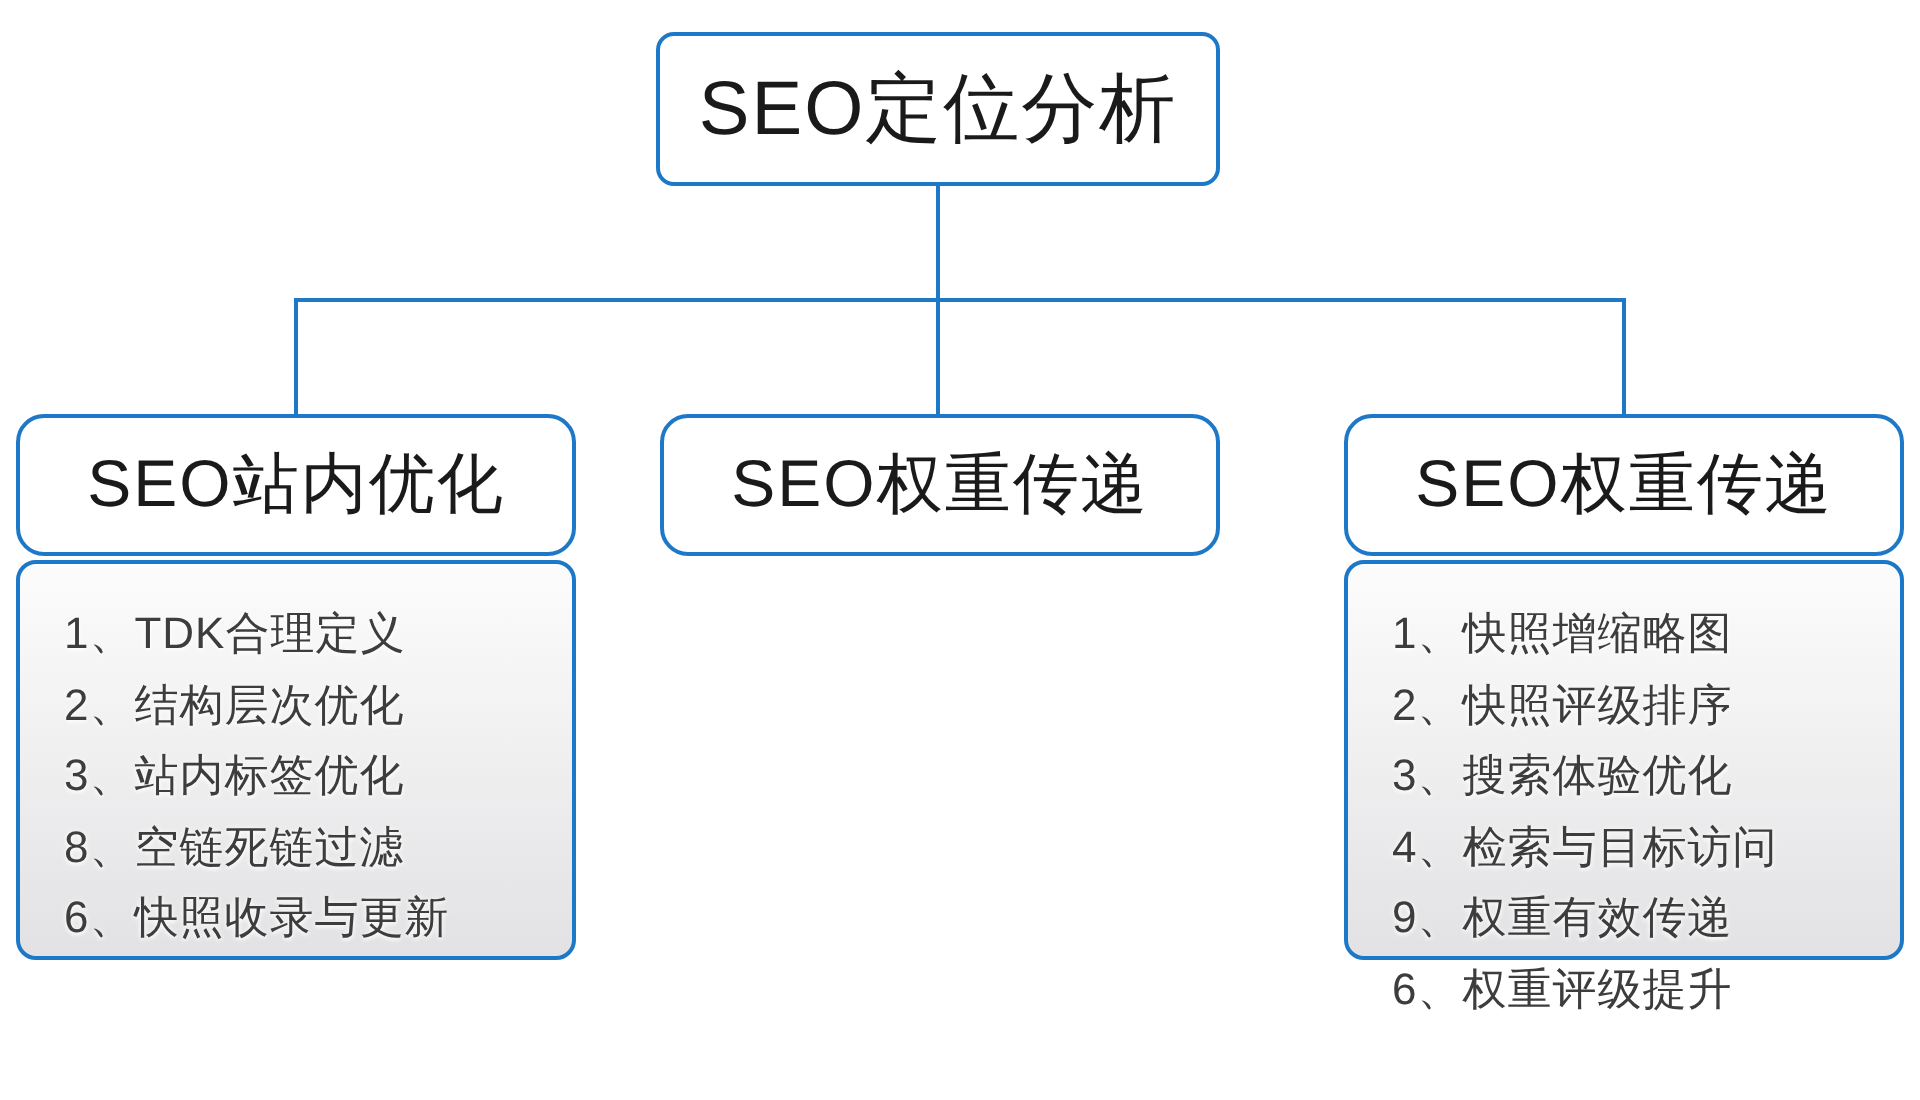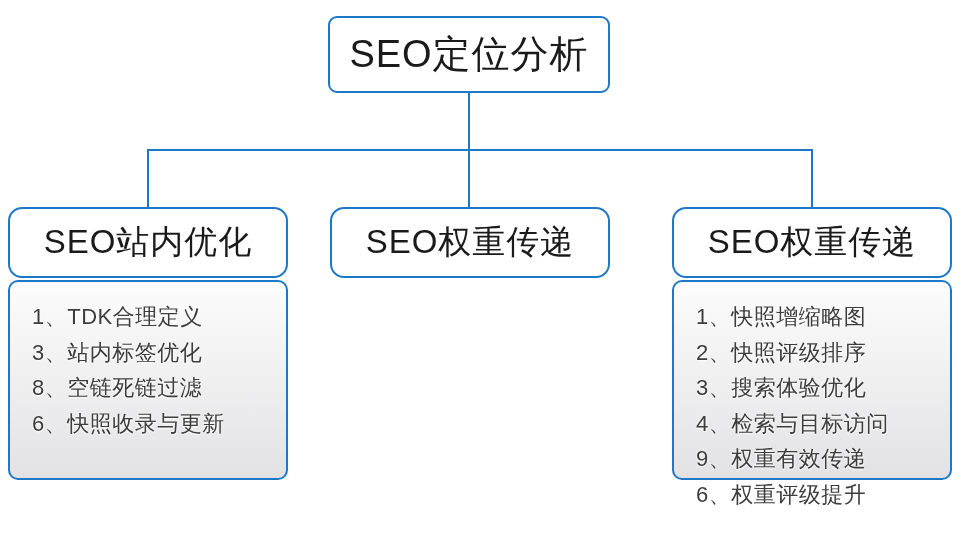--- a/index.html
+++ b/index.html
@@ -90,20 +90,21 @@
   <div class="line h line-horizontal"></div>
   <div class="line v line-drop-left"></div>
   <div class="line v line-drop-mid"></div>
   <div class="line v line-drop-right"></div>
 
   <div class="node branch-header c0">
     <span>SEO站内优化</span>
   </div>
   <div class="branch-list c0">
     <div class="list-item">1、TDK合理定义</div>
+    <div class="list-item">2、结构层次优化</div>
     <div class="list-item">3、站内标签优化</div>
     <div class="list-item">8、空链死链过滤</div>
     <div class="list-item">6、快照收录与更新</div>
   </div>
 
   <div class="node branch-header c1">
     <span>SEO权重传递</span>
   </div>
 
   <div class="node branch-header c2">

